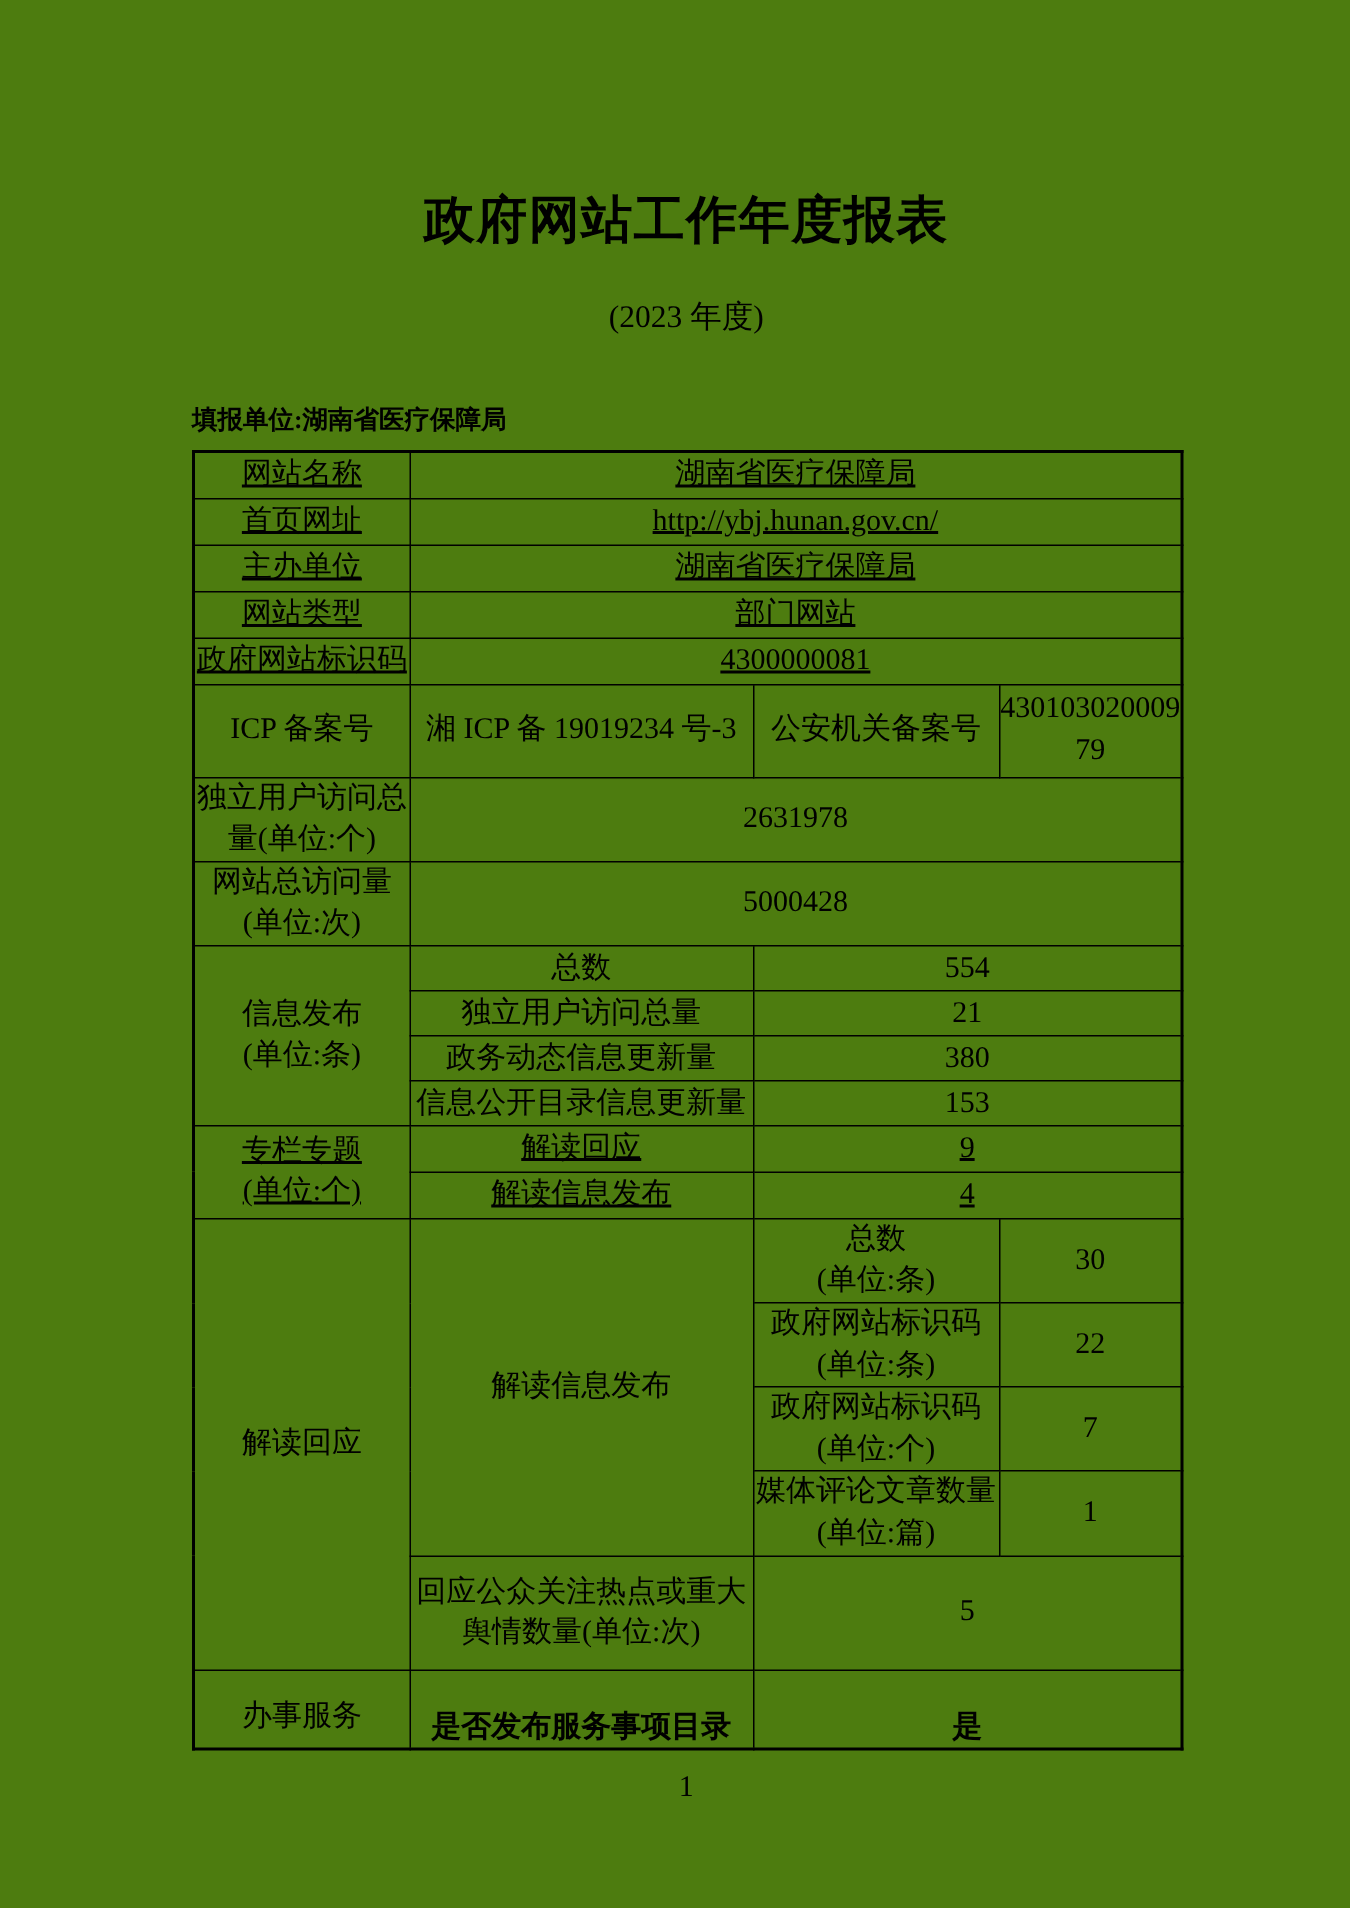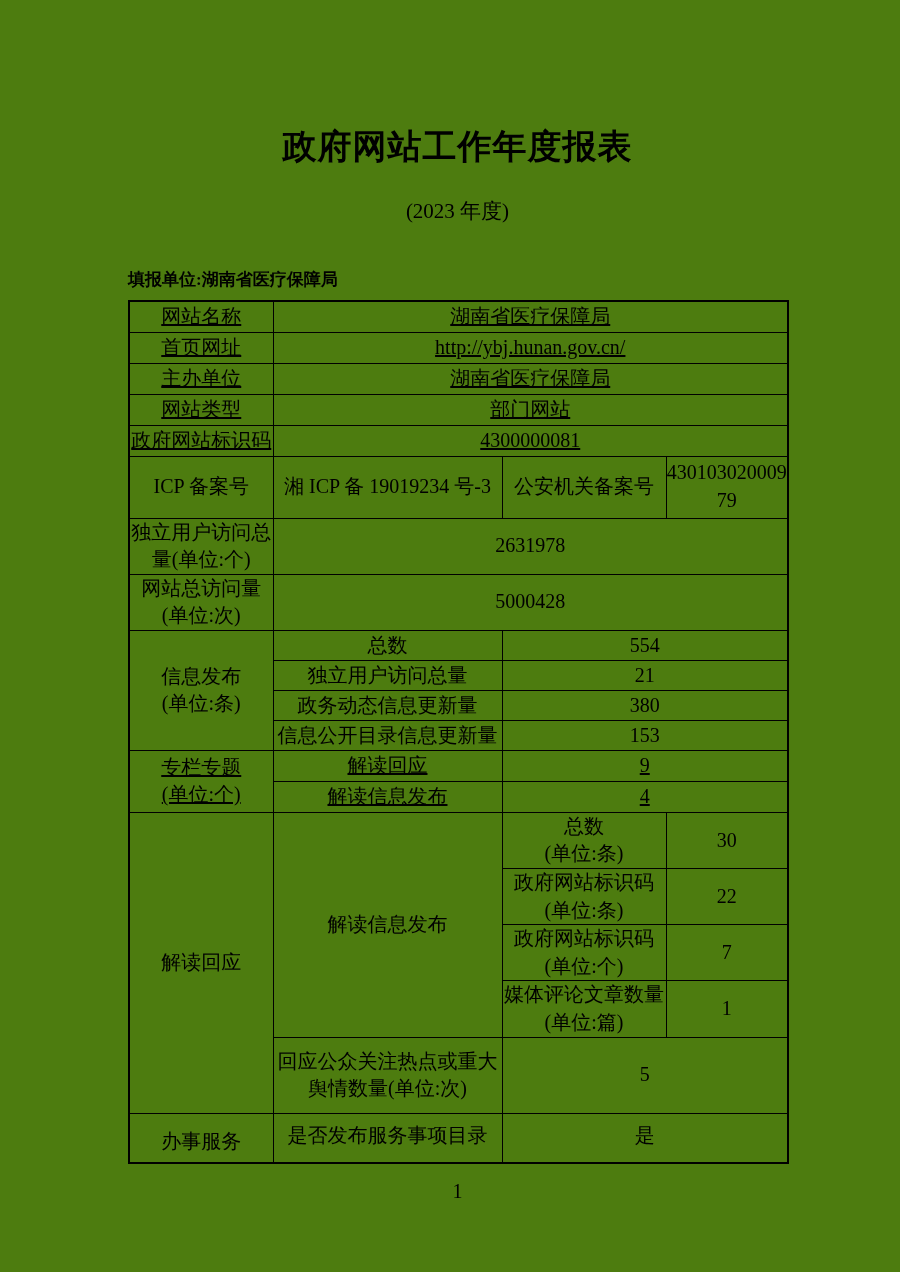--- a/index.html
+++ b/index.html
@@ -65,21 +65,21 @@
   tr.h31 { height: 31px; text-decoration: underline; }
   tr.h62 { height: 62px; }
   tr.h55 { height: 55px; padding-left: 19px; }
   tr.h30 { height: 30px; }
   tr.h52 { height: 52px; }
   tr.h76 { height: 76px; }
   tr.h50 { height: 50px; }
   td.tight  { padding: 0 1px; }
   td.break  { word-break: break-all; white-space: normal; padding: 0 3px; line-height: 1.45; }
   td.narrow { padding: 0 22px; }
-  tr.services-row td.sub-top { vertical-align: top; padding-top: 8px; }
+  tr.services-row td.sub-top { vertical-align: top; padding-top: 24px; font-weight: bold; }
   tr.services-row td.cat-bottom { vertical-align: bottom; padding-bottom: 7px; }
   .page-number {
     position: absolute;
     left: 128px;
     top: 1180px;
     width: 659px;
     text-align: center;
     font-size: 20px;
     color: #000;
   }

